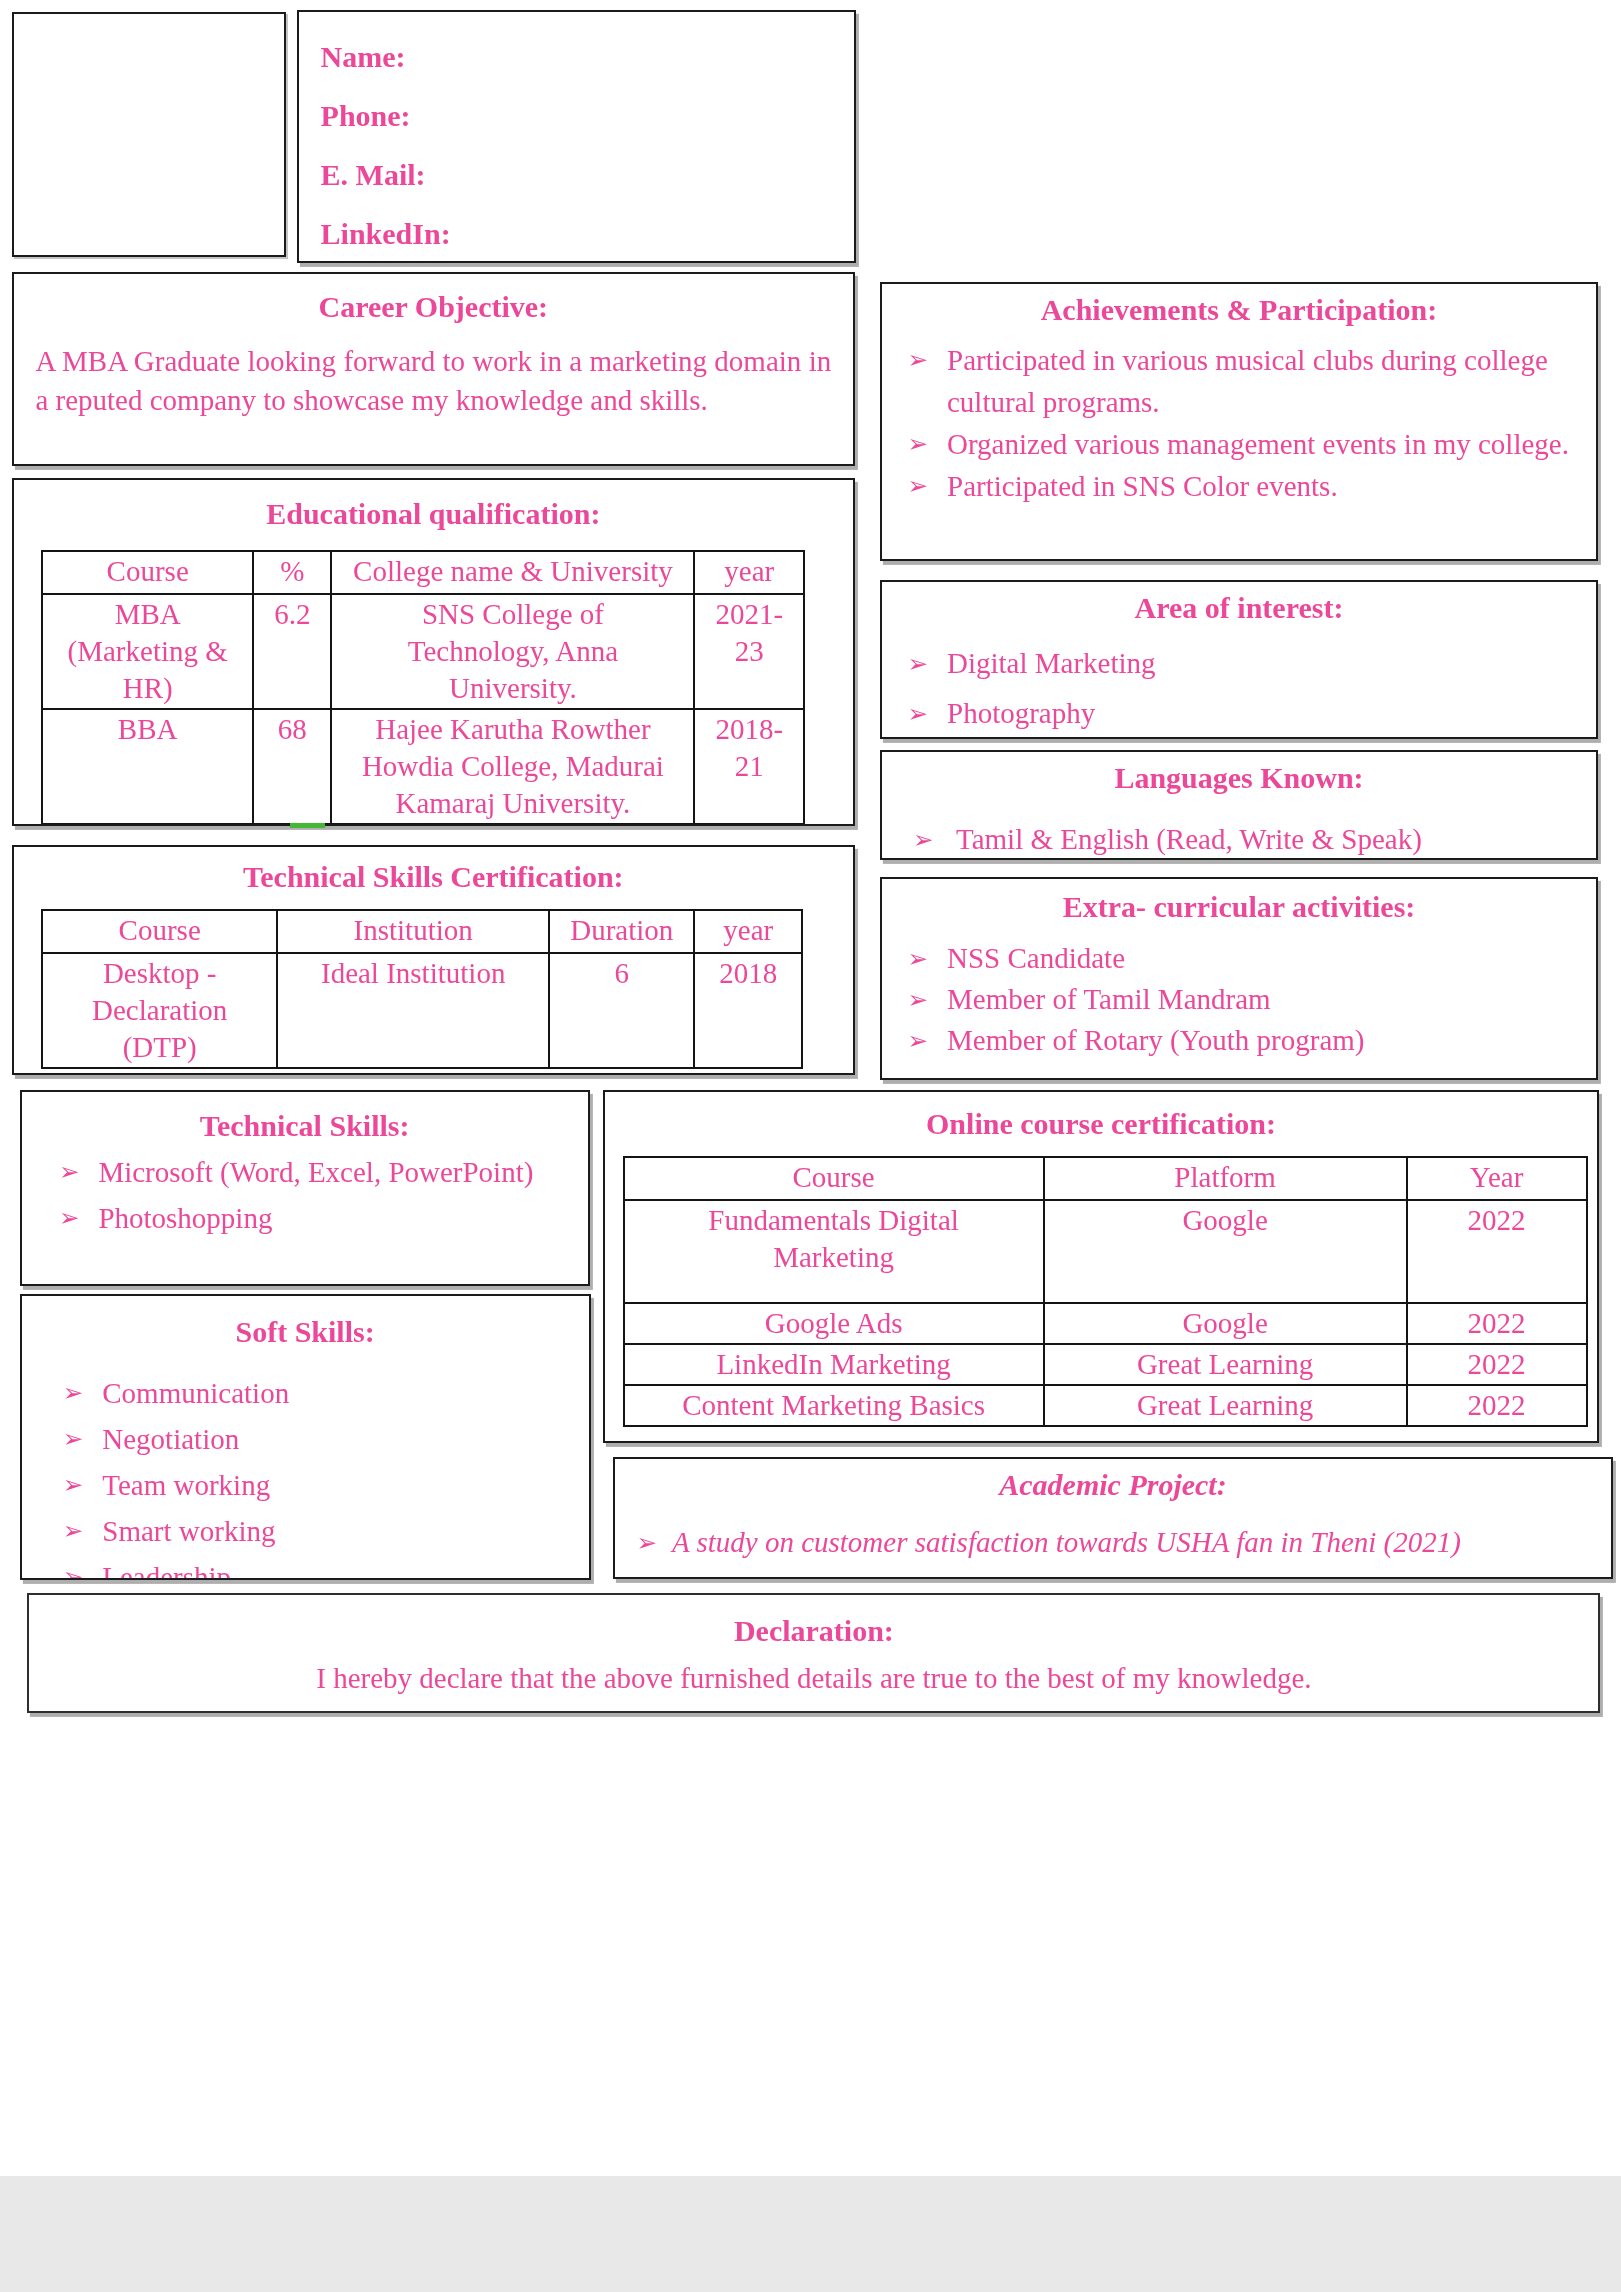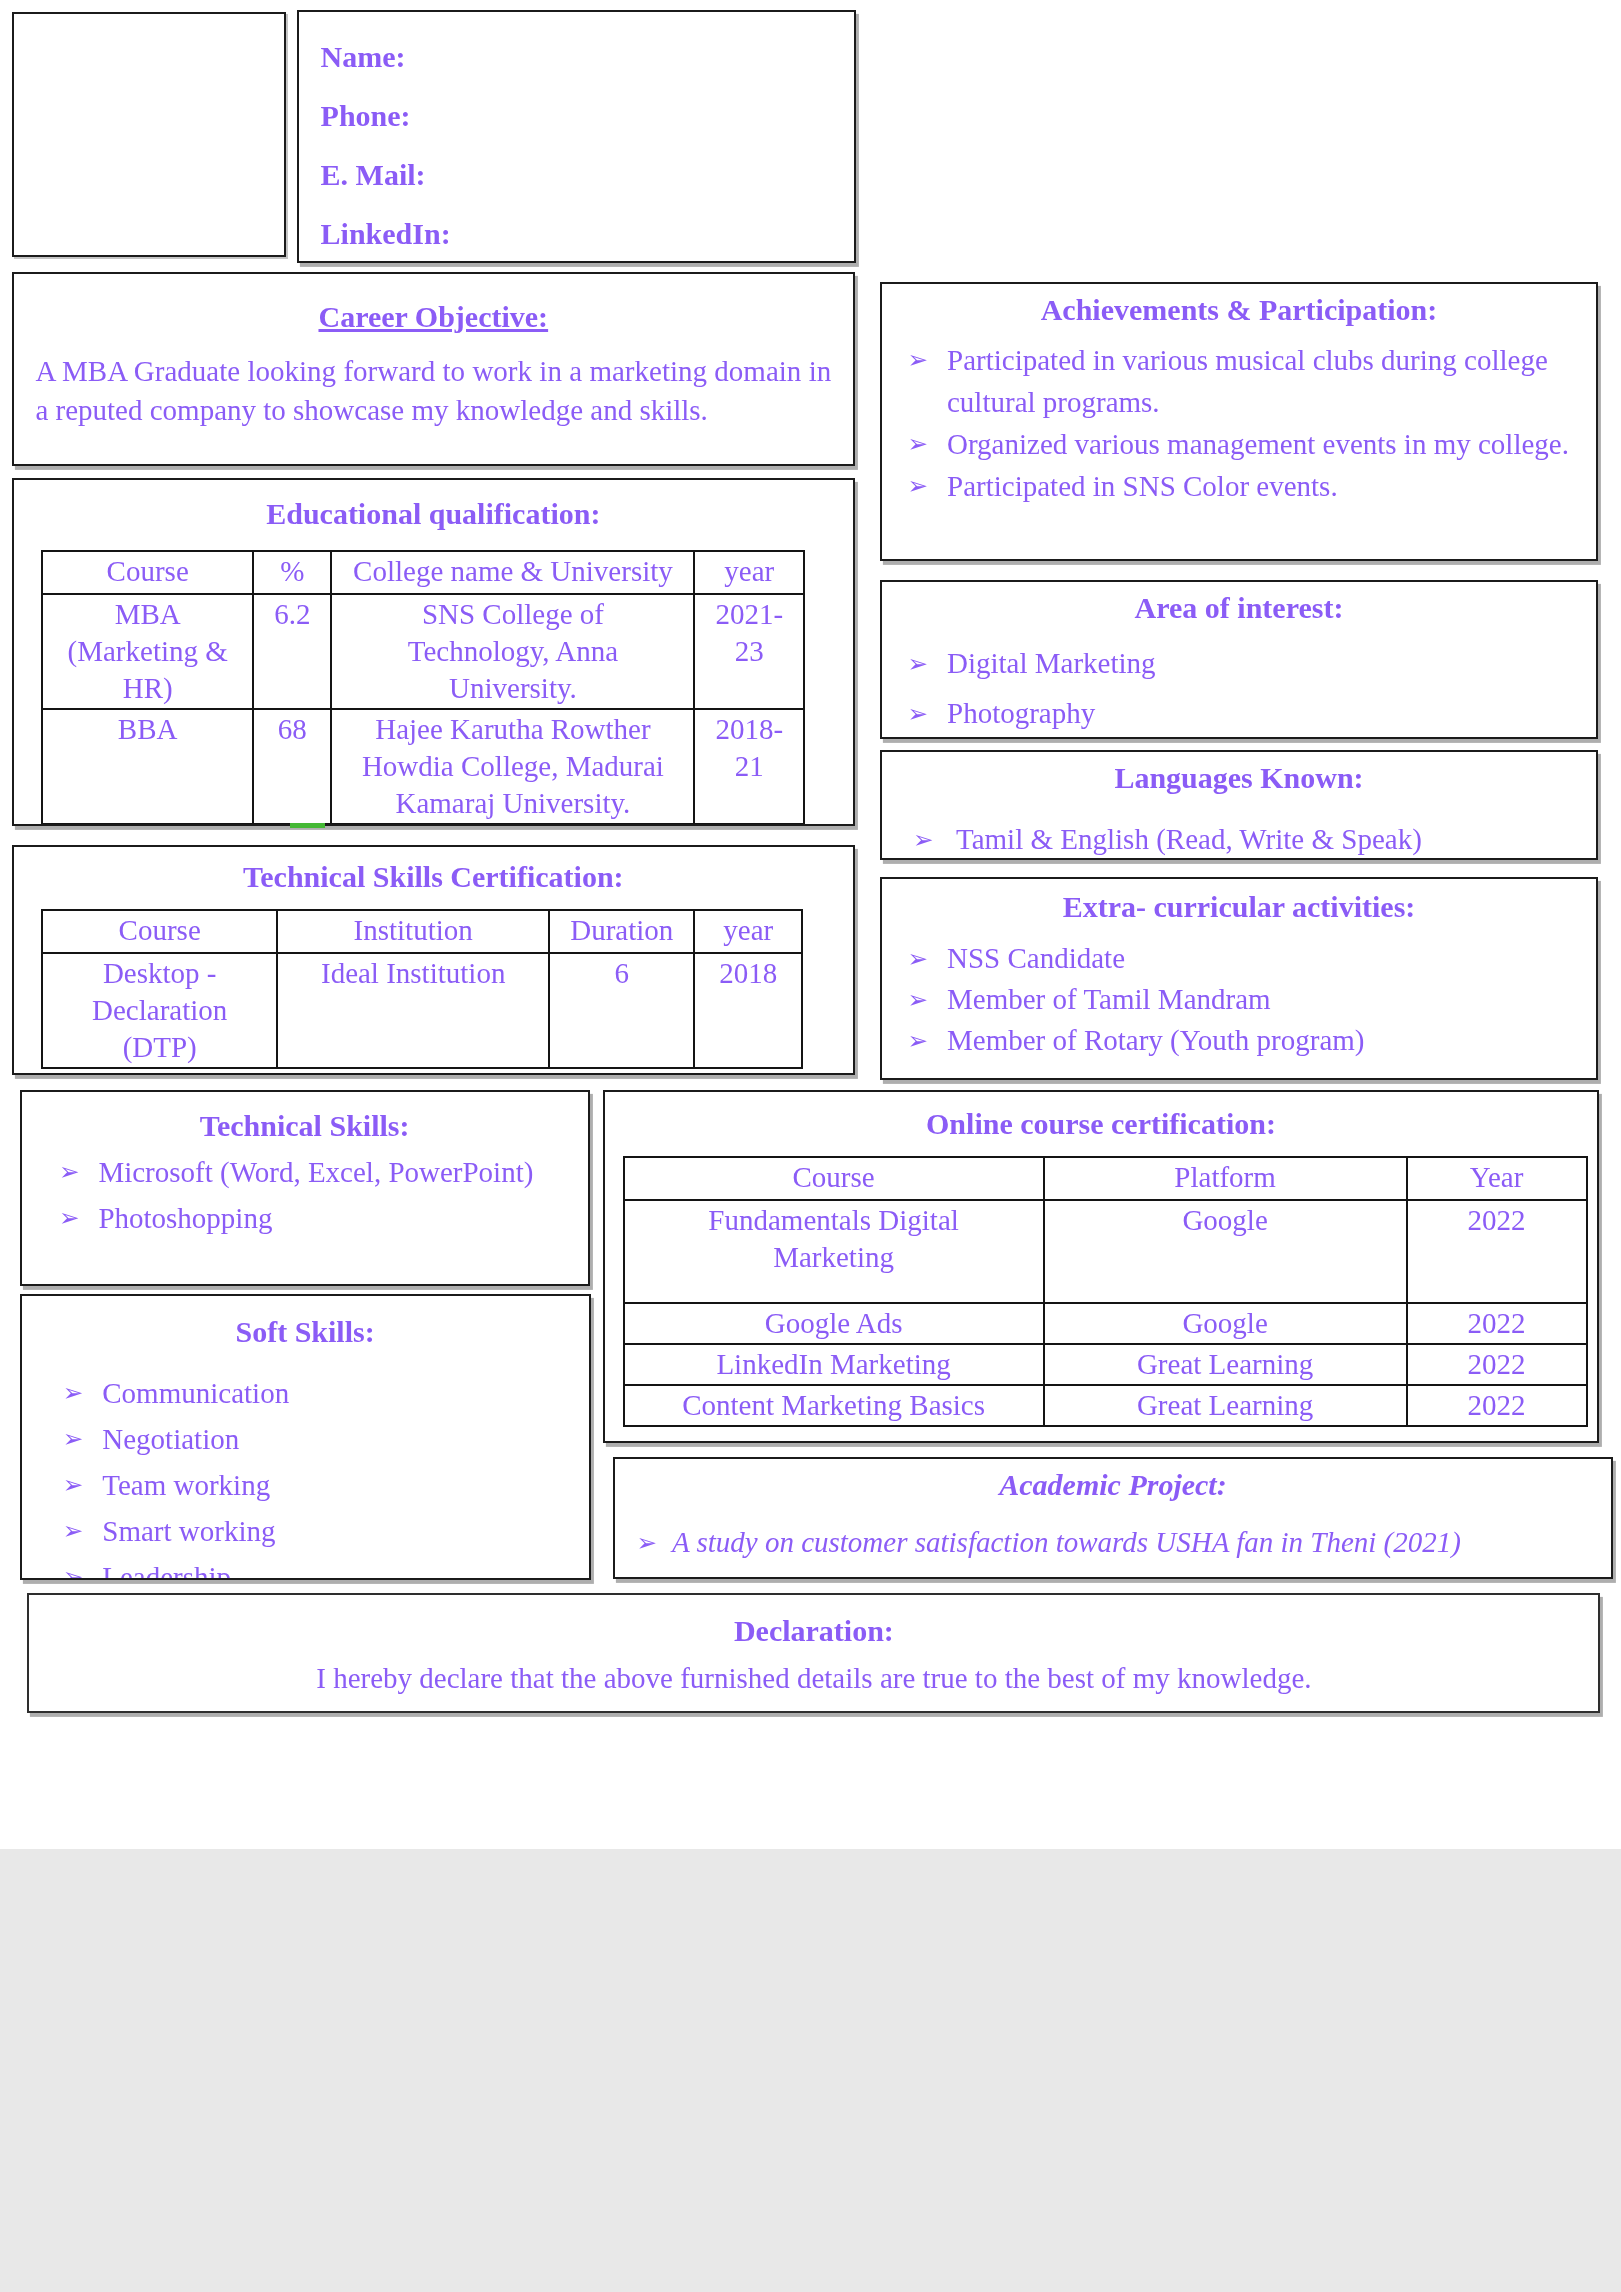--- a/index.html
+++ b/index.html
@@ -1,22 +1,22 @@
 <!DOCTYPE html>
 <html><head>
 <meta charset="utf-8">
 <style>
   html,body{margin:0;padding:0;background:#e8e8e8;}
   .page{
     position:relative;
-    width:1621px;height:1849px;
+    width:1621px;height:2176px;
     margin:0 auto;
     background:#ffffff;
     font-family:"Liberation Serif","DejaVu Serif",serif;
-    color:#8b5cf6;
+    color:#ec4899;
     overflow:hidden;
   }
   .box{
     position:absolute;
     box-sizing:border-box;
     background:#ffffff;
     border:2px solid #1b1b1b;
     box-shadow:2.9px 3.9px 0 rgba(75,75,75,0.45);
     overflow:hidden;
   }
@@ -49,21 +49,21 @@
   .contact-box li{height:59px;display:flex;align-items:center;font-weight:bold;font-size:30px;}
 
   
   .personal-box .inner{display:flex;flex-direction:column;height:100%;box-sizing:border-box;padding:17.6px 23.5px 15.7px;}
   .personal-line{font-weight:bold;font-size:30px;line-height:39px;}
   .personal-line.addr{margin-top:21.6px;}
   .personal-line.nat{margin-top:auto;}
   .personal-line .val{font-weight:normal;}
 
   
-  .objective-box .box-title{margin-top:23px;text-decoration:underline;}
+  .objective-box .box-title{margin-top:13px;}
   .objective-box p{margin:15.7px 21.6px 0;font-size:29px;line-height:39px;text-align:justify;}
 
   
   table.doc-table{border-collapse:collapse;table-layout:fixed;font-size:29px;line-height:37px;}
   table.doc-table th,table.doc-table td{
     border:2px solid #141414;
     padding:1px 20px;
     text-align:center;
     vertical-align:top;
     overflow:hidden;

